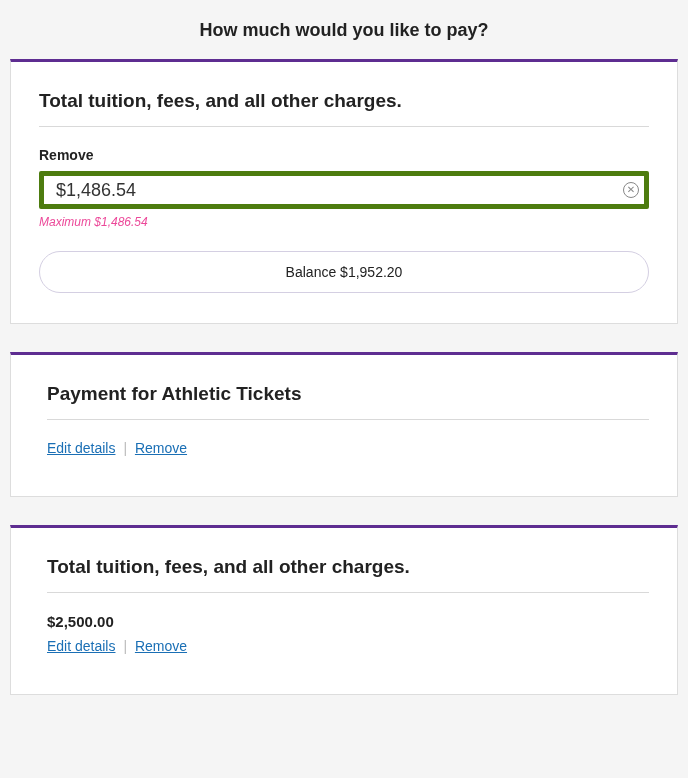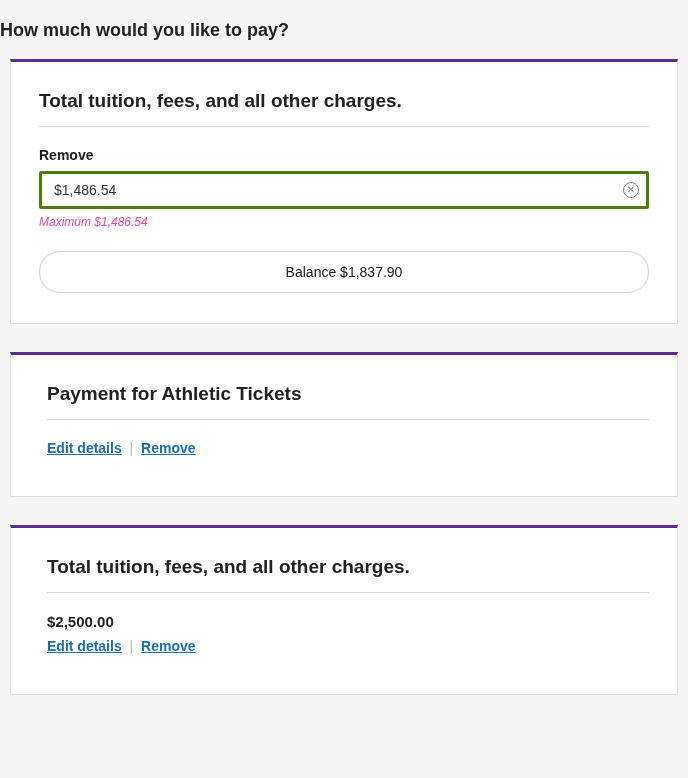--- a/index.html
+++ b/index.html
@@ -5,20 +5,21 @@
   * { box-sizing: border-box; margin: 0; padding: 0; }
   body {
     font-family: "Segoe UI", Arial, sans-serif;
     background: #f5f5f5;
     width: 688px;
     height: 778px;
     overflow: hidden;
     color: #222;
   }
   .page-title {
+    text-align: center;
     font-weight: 700;
     font-size: 18px;
     padding: 20px 0 18px;
   }
   .card {
     background: #fff;
     border: 1px solid #ddd;
     border-top: 3px solid #5e2d91;
     margin: 0 10px 28px;
     padding: 28px 28px 30px;
@@ -38,24 +39,24 @@
     font-weight: 700;
     margin-bottom: 8px;
   }
   .input-wrap {
     position: relative;
     margin-bottom: 6px;
   }
   .amount-input {
     width: 100%;
     height: 38px;
-    border: 3px solid #4d7c0f;
+    border: 5px solid #4d7c0f;
     border-radius: 2px;
     padding: 0 36px 0 12px;
-    font-size: 14px;
+    font-size: 18px;
     color: #333;
   }
   .clear-btn {
     position: absolute;
     right: 10px;
     top: 50%;
     transform: translateY(-50%);
     width: 16px;
     height: 16px;
     border-radius: 50%;
@@ -90,21 +91,20 @@
     font-weight: 700;
     margin-bottom: 8px;
   }
   .actions {
     font-size: 14px;
   }
   .link {
     color: #1a6fb5;
     text-decoration: underline;
     cursor: pointer;
-    font-weight: bold;
   }
   .sep {
     color: #bbb;
     margin: 0 4px;
   }
   .card.tight { padding-bottom: 40px; padding-left: 36px; }
 </style>
 </head>
 <body>
 
@@ -112,21 +112,21 @@
 
 <div class="card">
   <div class="card-title">Total tuition, fees, and all other charges.</div>
   <hr class="divider">
   <div class="label">Remove</div>
   <div class="input-wrap">
     <input class="amount-input" type="text" value="$1,486.54" style="">
     <div class="clear-btn">✕</div>
   </div>
   <div class="hint">Maximum $1,486.54</div>
-  <button class="balance-btn">Balance $1,837.90</button>
+  <button class="balance-btn">Balance $1,952.20</button>
 </div>
 
 <div class="card tight">
   <div class="card-title">Payment for Athletic Tickets</div>
   <hr class="divider">
   <div class="actions">
     <span class="link">Edit details</span>
     <span class="sep">|</span>
     <span class="link">Remove</span>
   </div>

